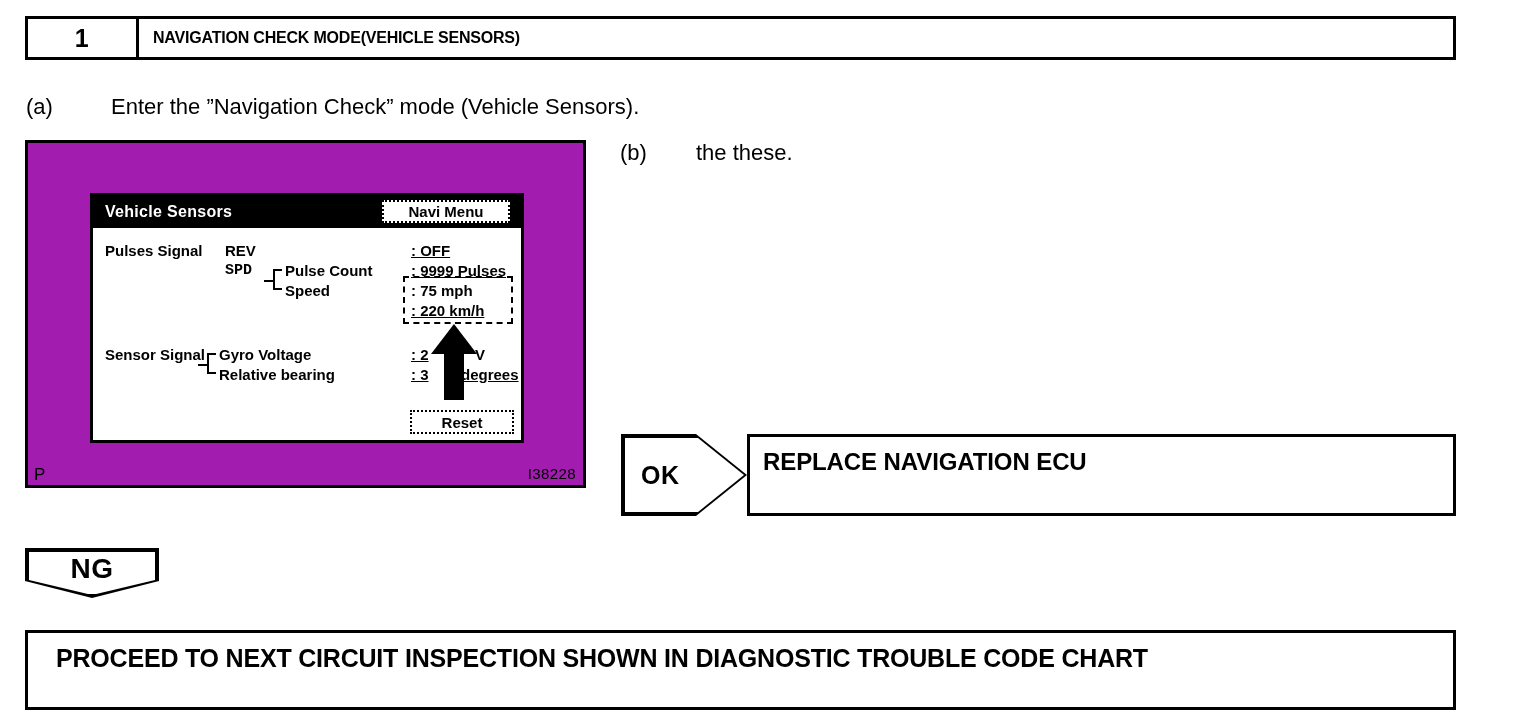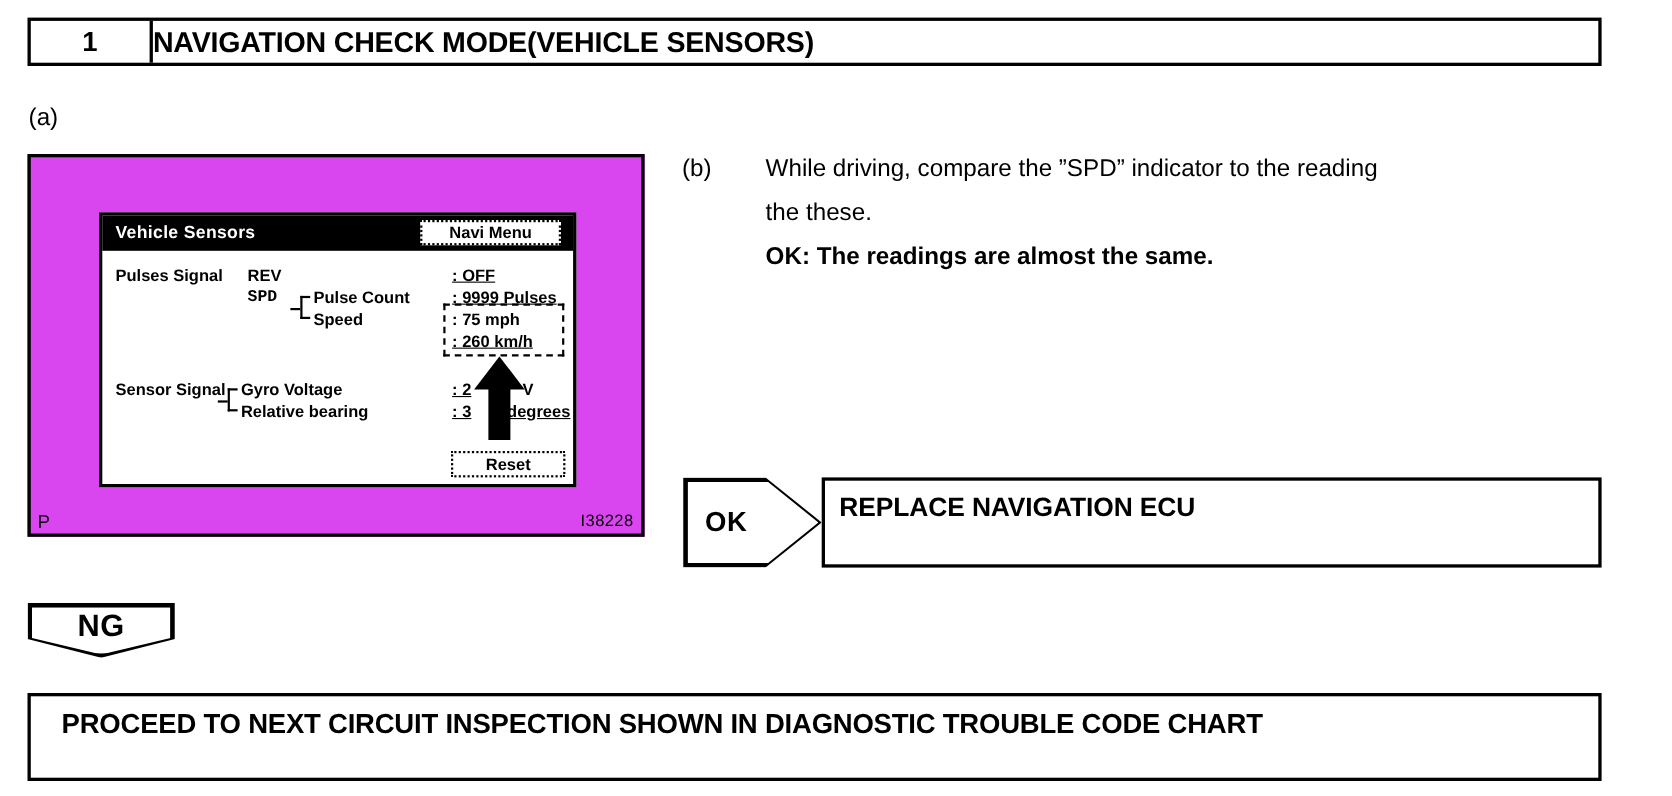--- a/index.html
+++ b/index.html
@@ -35,21 +35,22 @@
     align-items: center;
     justify-content: center;
     font-size: 25px;
     font-weight: bold;
     letter-spacing: 0.5px;
   }
   .section-title {
     flex: 1;
     display: flex;
     align-items: center;
-    font-size: 26px;
+    padding-left: 14px;
+    font-size: 16px;
     font-weight: bold;
     letter-spacing: -0.2px;
     white-space: nowrap;
   }
 
   
   .step-a {
     position: absolute;
     left: 26px;
     top: 94px;
@@ -61,21 +62,21 @@
 
   
   .illustration {
     position: absolute;
     left: 25px;
     top: 140px;
     width: 561px;
     height: 348px;
     border: 3px solid #000;
     box-sizing: border-box;
-    background: #d946ef;
+    background: #a21caf;
   }
   .illus-caption-left {
     position: absolute;
     left: 6px;
     bottom: 2px;
     font-size: 17px;
     line-height: 1;
   }
   .illus-caption-right {
     position: absolute;
@@ -357,20 +358,21 @@
 </head>
 <body>
 
 <div class="section-header">
   <div class="section-number">1</div>
   <div class="section-title">NAVIGATION CHECK MODE(VEHICLE SENSORS)</div>
 </div>
 
 <div class="step-a">
   <span class="marker">(a)</span>
+  <span>Enter the ”Navigation Check” mode (Vehicle Sensors).</span>
 </div>
 
 <div class="illustration">
 
   <div class="nav-screen">
 
     <div class="nav-titlebar">
       <span class="nav-title-text">Vehicle Sensors</span>
       <div class="navi-menu-btn">Navi Menu</div>
     </div>
@@ -390,21 +392,21 @@
       <div class="row-label" style="left:192px; top:34px;">Pulse Count</div>
 
       <div class="row-label" style="left:192px; top:54px;">Speed</div>
 
       <div class="value-text u" style="left:318px; top:14px;">: OFF</div>
 
       <div class="value-text u" style="left:318px; top:34px;">: 9999 Pulses</div>
 
       <div class="value-text" style="left:318px; top:54px;">: 75 mph</div>
 
-      <div class="value-text u" style="left:318px; top:74px;">: 260 km/h</div>
+      <div class="value-text u" style="left:318px; top:74px;">: 220 km/h</div>
 
       <div class="highlight-box" style="left:310px; top:48px; width:110px; height:48px;"></div>
 
       <div class="up-arrow" style="left:338px; top:96px;">
         <div class="shaft"></div>
         <div class="head"></div>
       </div>
 
       <div class="group-label" style="left:12px; top:118px;">Sensor Signal</div>
 
@@ -426,23 +428,21 @@
     </div>
   </div>
 
   <div class="illus-caption-left">P</div>
   <div class="illus-caption-right">I38228</div>
 </div>
 
 <div class="step-b">
   <span class="marker">(b)</span>
   <div class="lines">
-    <div>While driving, compare the ”SPD” indicator to the reading</div>
     <div>the these.</div>
-    <div class="bold-line">OK: The readings are almost the same.</div>
   </div>
 </div>
 
 <div class="ok-flag">
   <div class="shape"></div>
   <div class="inner"></div>
   <div class="label">OK</div>
 </div>
 
 <div class="result-box">

